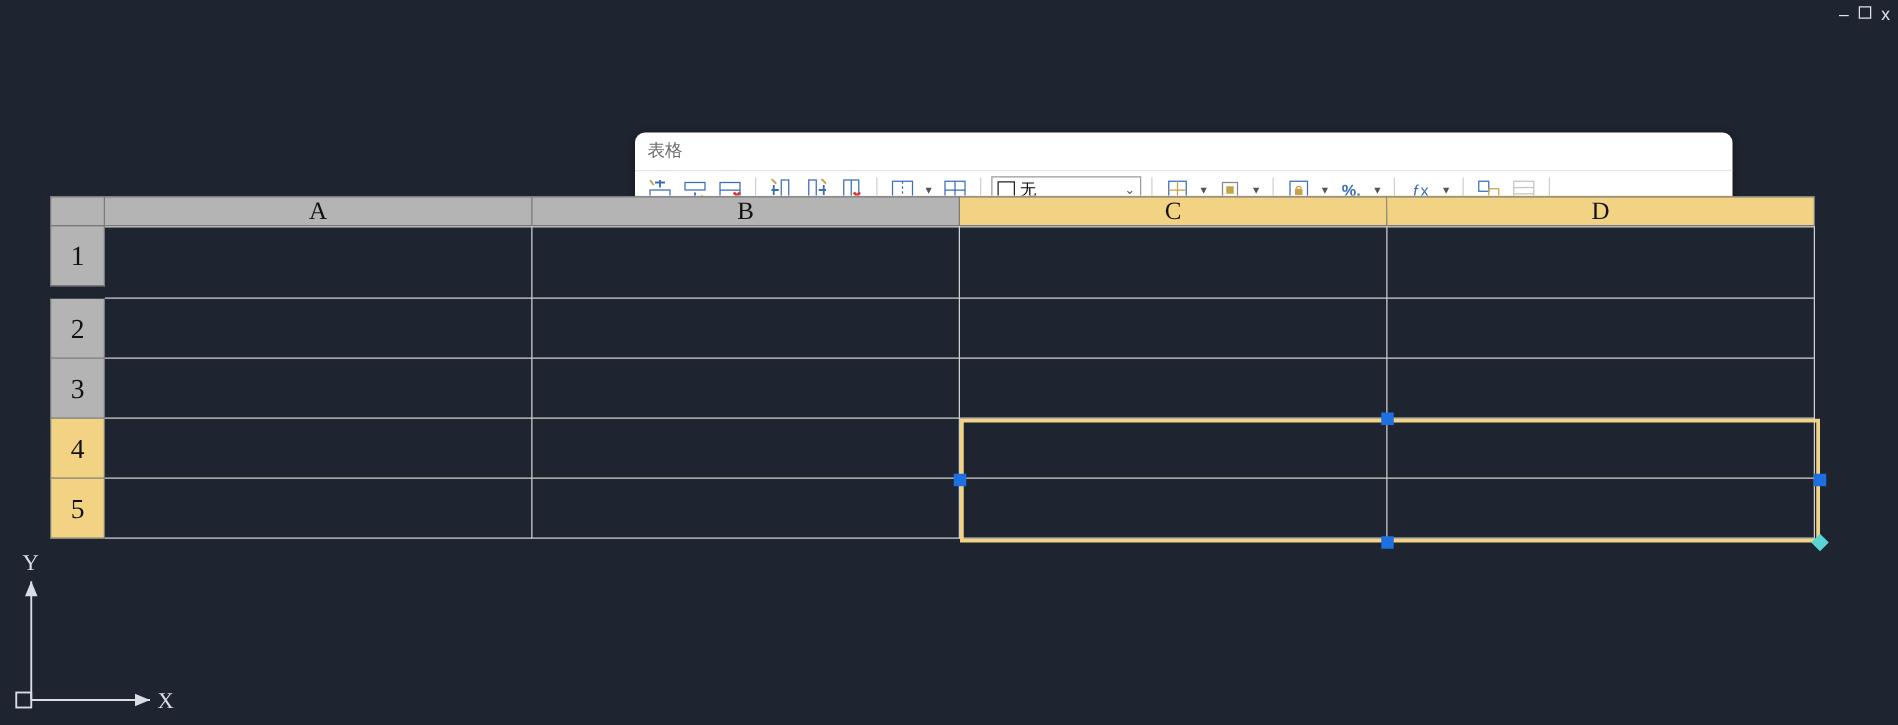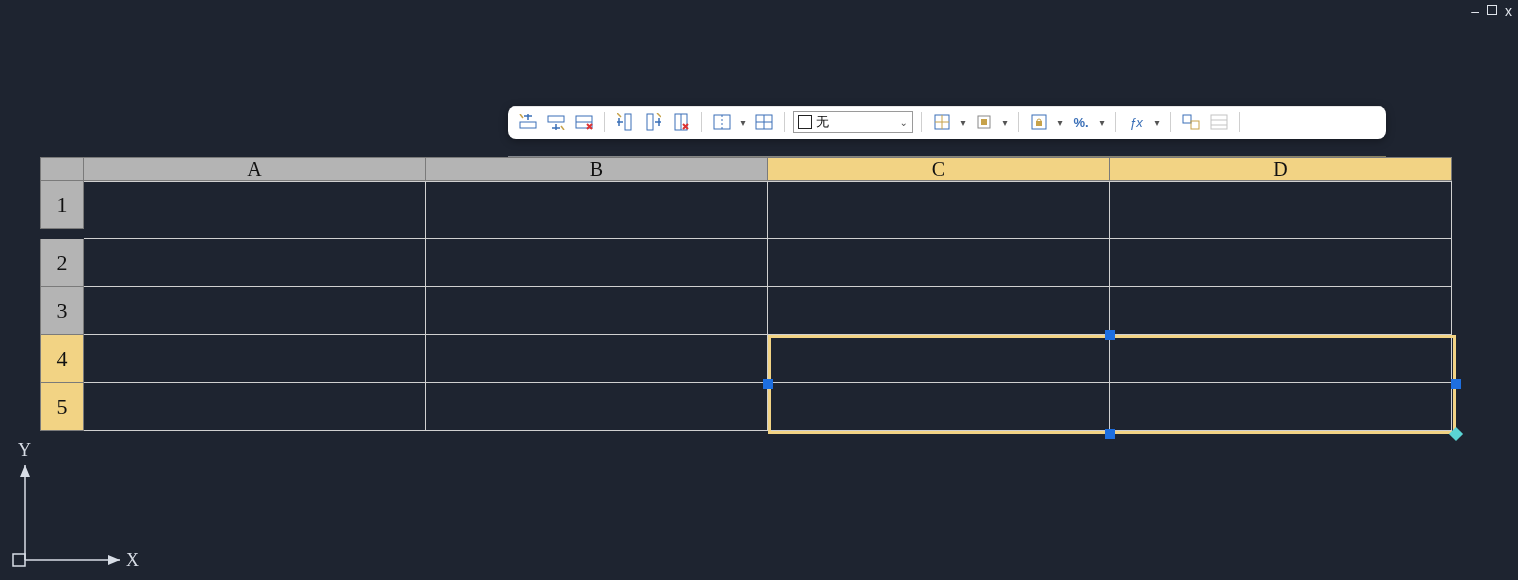--- a/index.html
+++ b/index.html
@@ -197,20 +197,21 @@
 </head>
 <body>
 
 <div class="win-controls">
   <span>–</span>
   <span class="win-max"></span>
   <span>x</span>
 </div>
 
 <div class="toolbar">
+  <div class="title">表格</div>
   <div class="row">
 
     <div class="tb-btn">
       <svg width="18" height="16">
           <rect x="1" y="8" width="16" height="6" fill="none" stroke="#3a6fb7"></rect>
           <path d="M5 2 L13 2 M9 0 L9 6" stroke="#3a6fb7" stroke-width="1.5"></path>
           <path d="M1 0 L4 4" stroke="#c7a24a" stroke-width="1.5"></path>
         </svg>
     </div>
 
@@ -313,21 +314,21 @@
     <div class="tb-dd">▾</div>
 
     <div class="tb-btn">
       <span style="font-size:13px; color:#3a6fb7; font-weight:bold;">%.</span>
     </div>
     <div class="tb-dd">▾</div>
 
     <div class="tb-sep"></div>
 
     <div class="tb-btn">
-      <span style="font-size:13px; color:#3a6fb7; font-style:italic;">ƒx</span>
+      <span style="font-size:13px; color:#3a6fb7; ">ƒx</span>
     </div>
     <div class="tb-dd">▾</div>
 
     <div class="tb-sep"></div>
 
     <div class="tb-btn">
       <svg width="18" height="16">
           <rect x="1" y="1" width="8" height="8" fill="none" stroke="#3a6fb7"></rect>
           <rect x="9" y="7" width="8" height="8" fill="none" stroke="#c7a24a"></rect>
         </svg>

